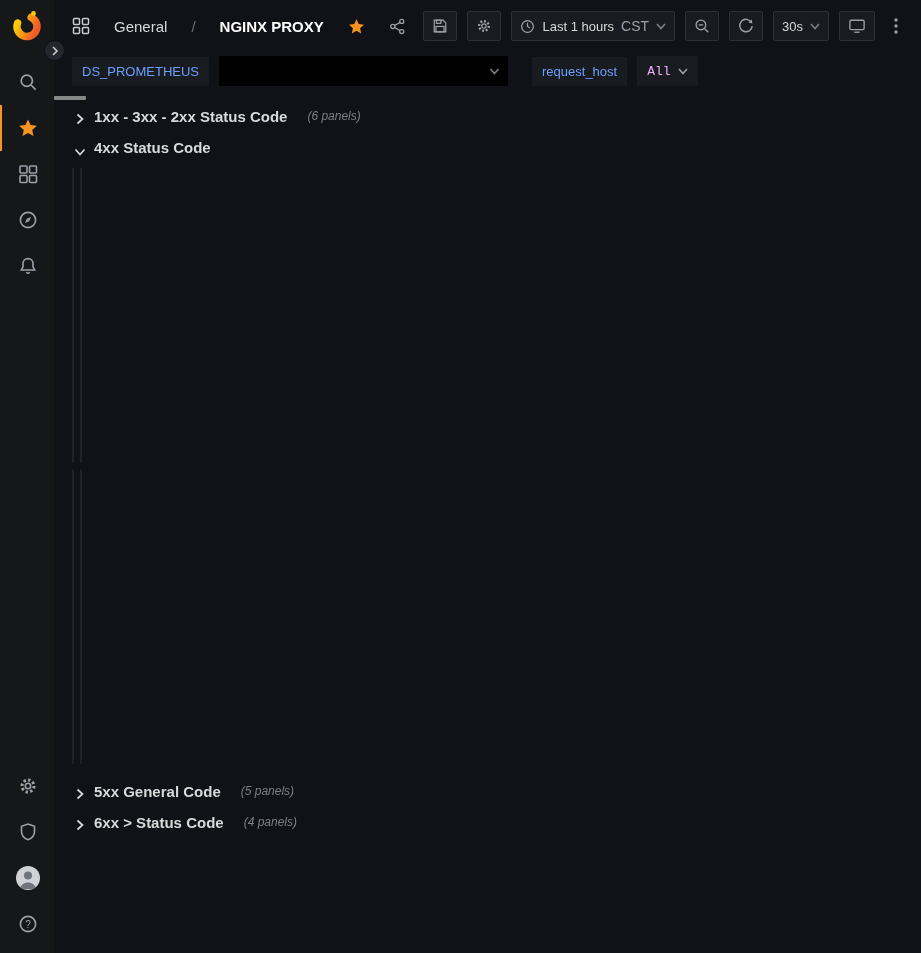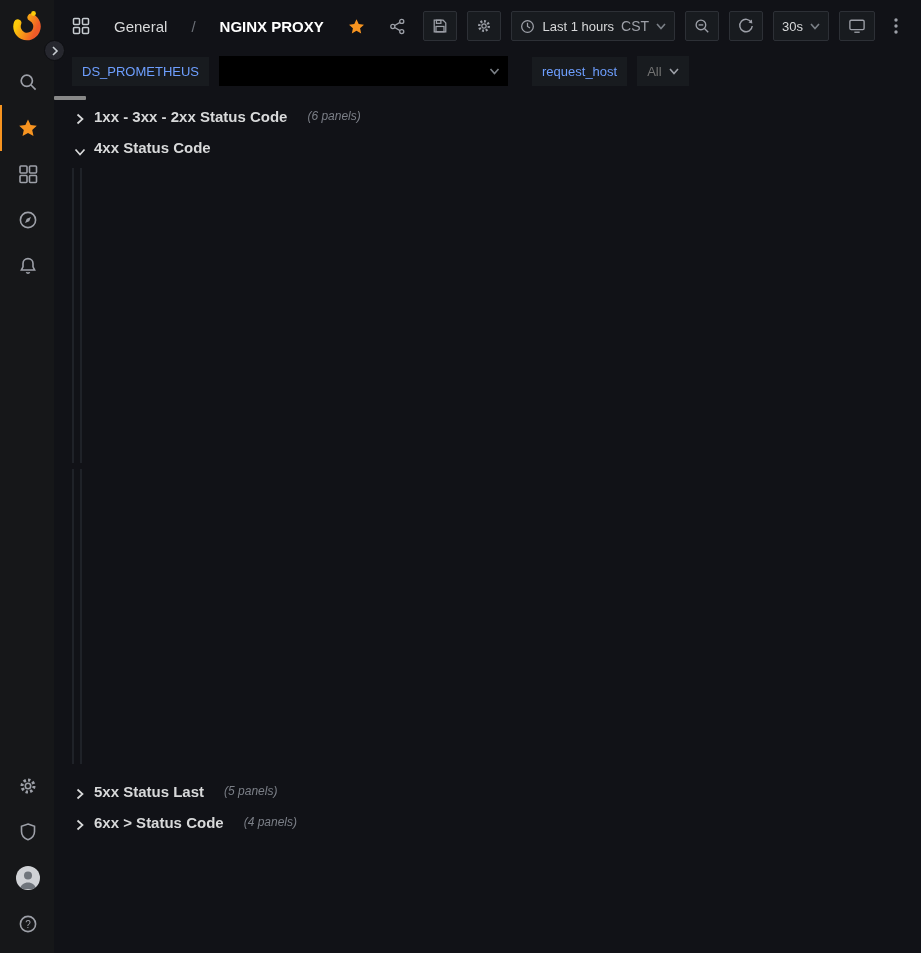--- a/index.html
+++ b/index.html
@@ -30,21 +30,21 @@
     border:1px solid #2d3036;border-radius:2px;background:#181b1f;color:#c7ccd1;font-size:13px;cursor:pointer;}
   .tb-btn.noborder{border-color:transparent;background:transparent;}
   .tb-txt{font-size:13px;color:#d8d9da;}
   .tb-zone{font-size:14px;color:#9da0a8;}
   
   .subbar{display:flex;align-items:center;gap:10px;padding:4px 14px 10px 18px;}
   .var-label{background:#181b1f;color:#6e9fff;font-size:13px;font-weight:500;padding:7px 10px;cursor:default;}
   .var-select-black{width:289px;height:30px;background:#000;display:flex;align-items:center;
     justify-content:flex-end;padding-right:8px;cursor:pointer;}
   .var-select{background:#181b1f;height:30px;display:flex;align-items:center;gap:7px;padding:0 10px;
-    color:#737373;font-size:13px;cursor:pointer;margin-left:14px;}
+    color:#f0abfc;font-size:13px;cursor:pointer;margin-left:14px;font-family:Liberation Mono, monospace;}
   
   .dash{padding:2px 14px 0 18px;}
   .rowhdr{display:flex;align-items:center;height:26px;margin:5px 0;cursor:pointer;}
   .rowl{display:flex;align-items:flex-end;width:512px;}
   .chev{width:16px;display:flex;justify-content:center;margin-right:6px;}
   .rowtitle{font-size:15px;font-weight:700;color:#d8d9da;white-space:nowrap;}
   .leader{flex:1;margin:0 10px;height:8px;border-bottom:2px dotted #45484f;}
   .rowcount{font-size:12px;font-style:italic;color:#7b7f87;white-space:nowrap;}
   .sp{flex:1;}
   .draghandle{cursor:grab;}
@@ -391,21 +391,21 @@
     </div>
 
     
     <div class="rowhdr">
       <div class="rowl">
         <span class="chev">
           <svg width="8" height="12" viewBox="0 0 8 12" fill="none" stroke="#d8d9da" stroke-width="1.7">
               <polyline points="1.5,1.5 6.5,6 1.5,10.5"></polyline>
             </svg>
           </span>
-        <span class="rowtitle">5xx Status Last</span>
+        <span class="rowtitle">5xx General Code</span>
         <span class="leader"></span>
       </div>
       <span class="rowcount">(5 panels)</span>
       <span class="sp"></span>
       <svg class="draghandle" width="12" height="16" viewBox="0 0 12 16" fill="#4c5157">
         <circle cx="3.5" cy="3" r="1.4"></circle>
           <circle cx="8.5" cy="3" r="1.4"></circle>
           <circle cx="3.5" cy="8" r="1.4"></circle>
           <circle cx="8.5" cy="8" r="1.4"></circle>
           <circle cx="3.5" cy="13" r="1.4"></circle>

